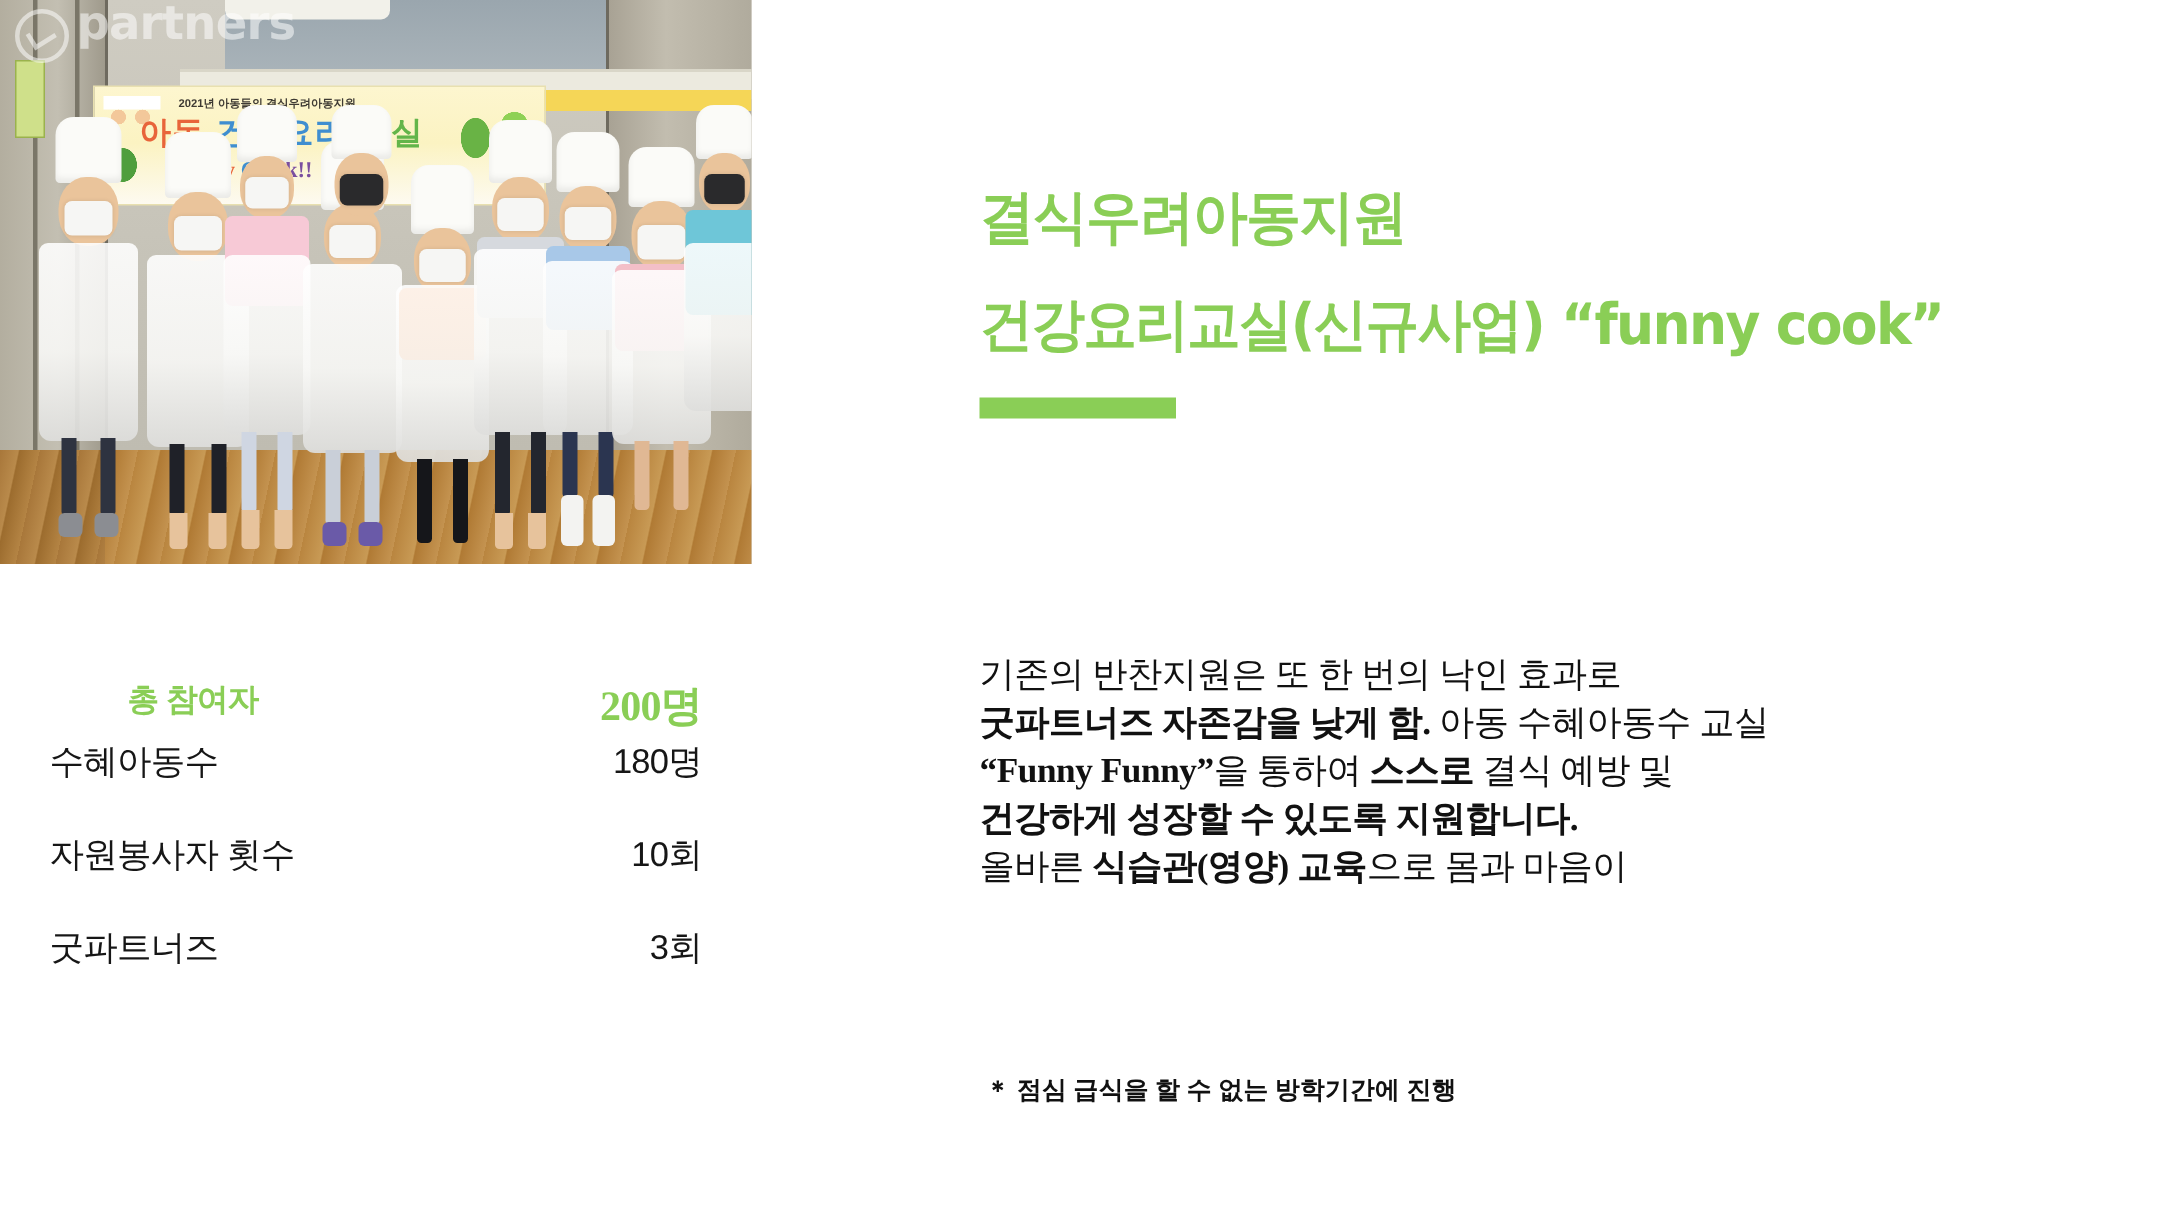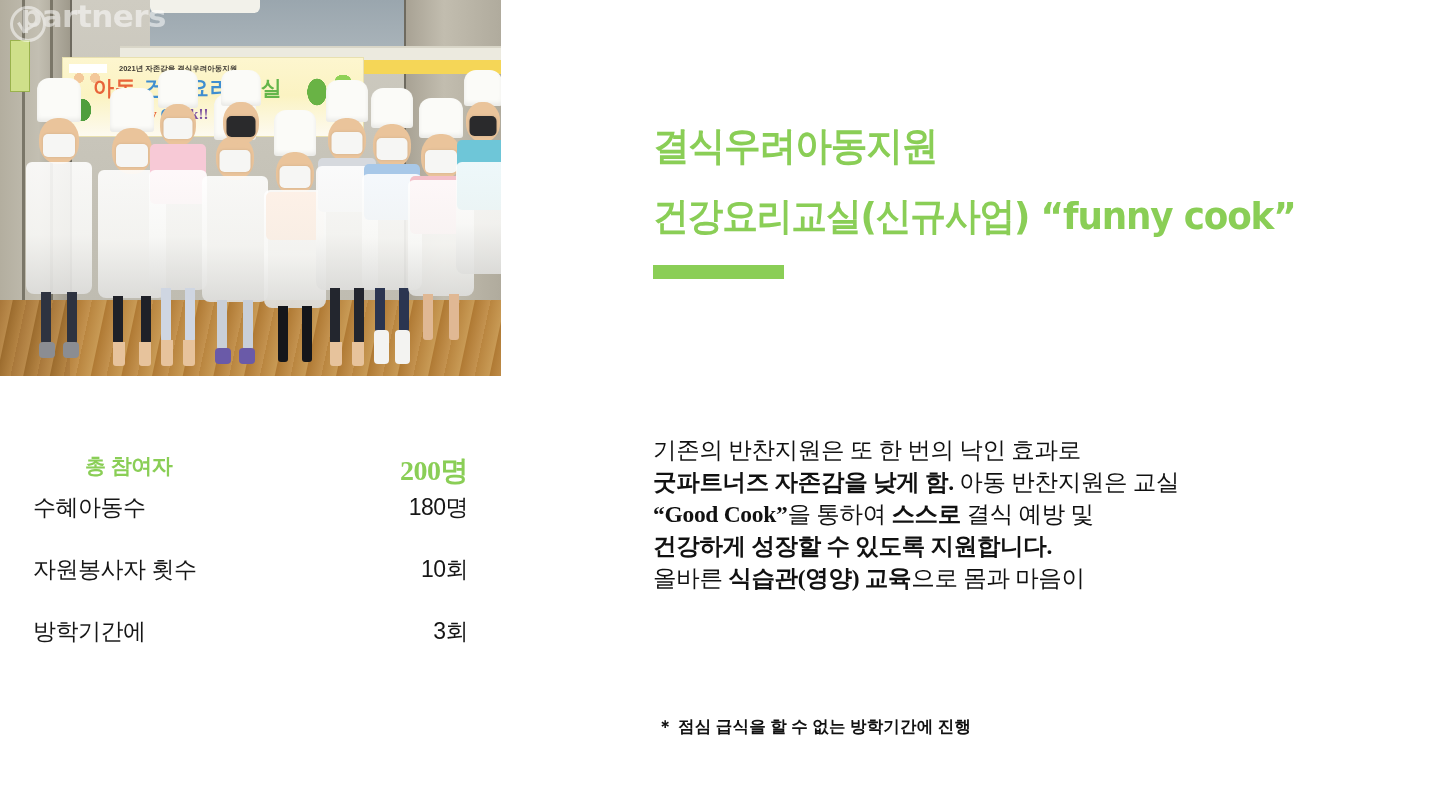--- a/index.html
+++ b/index.html
@@ -183,21 +183,21 @@
     pointer-events: none;
   }
   .wm-text {
     font-family: "DejaVu Sans", sans-serif;
     font-weight: bold;
     color: rgba(255,255,255,0.85);
     letter-spacing: -0.5px;
     line-height: 0.92;
   }
   .wm-good { font-size: 31px; margin-left: 34px; }
-  .wm-partners { font-size: 31px; margin-left: 12px; }
+  .wm-partners { font-size: 31px; margin-left: 12px; text-align: center; }
   .wm-mark {
     position: absolute; left: 2px; top: 4px; width: 30px; height: 30px;
     border: 3.5px solid rgba(255,255,255,0.85);
     border-radius: 50%;
   }
   .wm-mark::after {
     content: ""; position: absolute; left: 6px; top: 9px;
     width: 14px; height: 9px;
     border-left: 3.5px solid rgba(255,255,255,0.85);
     border-bottom: 3.5px solid rgba(255,255,255,0.85);
@@ -314,21 +314,21 @@
     <div class="ph-cabinet-left"></div>
     <div class="ph-cabinet-right"></div>
     <div class="ph-counter"></div>
     <div class="ph-yellowstrip"></div>
     <div class="ph-greensign"></div>
 
     <div class="ph-banner">
       <div class="ph-banner-kids"></div>
       <div class="ph-banner-tree"></div>
       <div class="ph-banner-veg"></div>
-      <div class="ph-banner-top">2021년 자존감을 결식우려아동지원</div>
+      <div class="ph-banner-top">2021년 아동들의 결식우려아동지원</div>
       <div class="ph-banner-main">
         <span>아동</span>
         <span>건강요리</span>
         <span>교실</span>
       </div>
       <div class="ph-banner-sub">
         <span>Funny</span>
         <span>Coo</span>
         <span>k!!</span>
       </div>
@@ -476,34 +476,34 @@
 
     <div class="stat-row">
       <div class="st-label">수혜아동수</div>
       <div class="st-value">180명</div>
     </div>
     <div class="stat-row">
       <div class="st-label">자원봉사자 횟수</div>
       <div class="st-value">10회</div>
     </div>
     <div class="stat-row">
-      <div class="st-label">방학기간에</div>
+      <div class="st-label">굿파트너즈</div>
       <div class="st-value">3회</div>
     </div>
   </div>
 
   <div class="body-copy">
     <div class="line">
       <span>기존의 반찬지원은 또 한 번의 낙인 효과로</span>
     </div>
     <div class="line">
-      <span class="bold">굿파트너즈 자존감을 낮게 함.</span><span> 아동 반찬지원은 교실</span>
+      <span class="bold">굿파트너즈 자존감을 낮게 함.</span><span> 아동 수혜아동수 교실</span>
     </div>
     <div class="line">
-      <span class="bold">“Good Cook”</span><span>을 통하여 </span><span class="bold">스스로</span><span> 결식 예방 및</span>
+      <span class="bold">“Funny Funny”</span><span>을 통하여 </span><span class="bold">스스로</span><span> 결식 예방 및</span>
     </div>
     <div class="line">
       <span class="bold">건강하게 성장할 수 있도록 지원합니다.</span>
     </div>
     <div class="line">
       <span>올바른 </span><span class="bold">식습관(영양) 교육</span><span>으로 몸과 마음이</span>
     </div>
   </div>
 
   <div class="footnote">＊ 점심 급식을 할 수 없는 방학기간에 진행</div>

